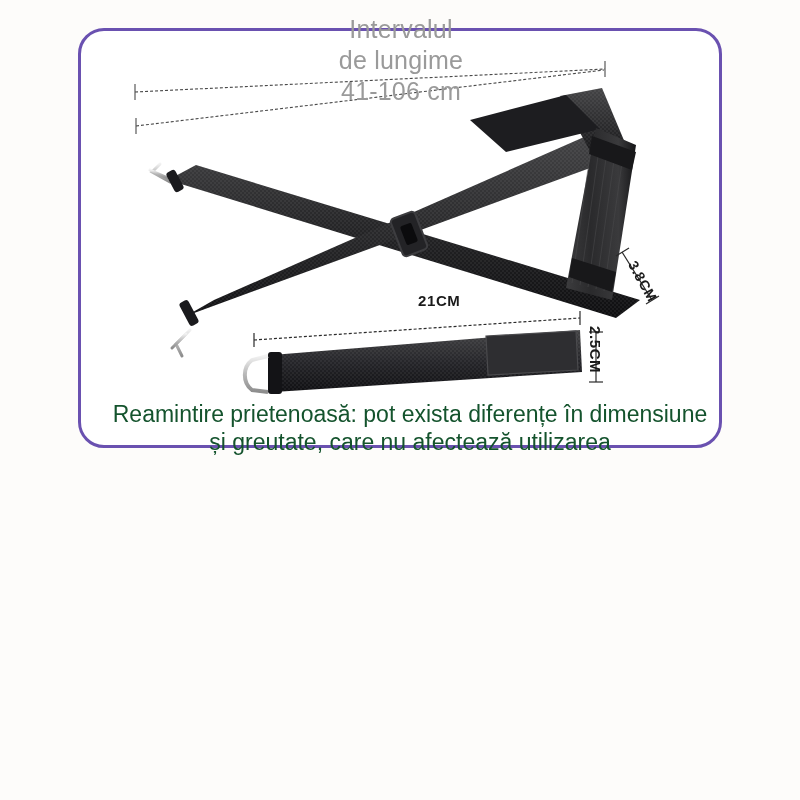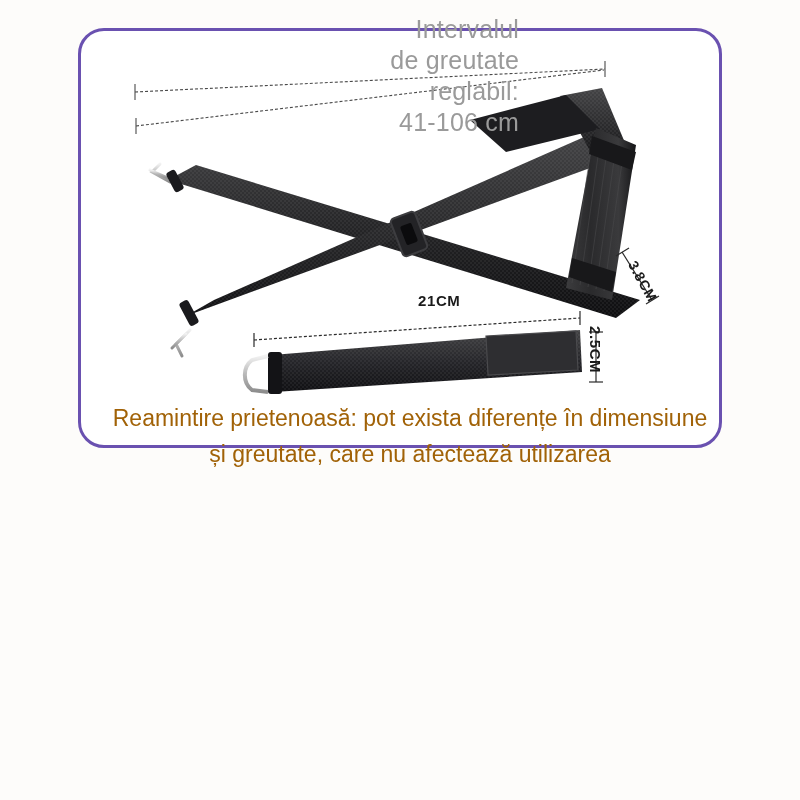--- a/index.html
+++ b/index.html
@@ -35,37 +35,37 @@
     height: 500px;
     pointer-events: none;
   }
 
   
   #length-callout {
     position: absolute;
     left: 283px;
     top: 14px;
     width: 236px;
-    text-align: right;
+    text-align: center;
     color: #9a9a9a;
     font-size: 25px;
     line-height: 31px;
     letter-spacing: 0.2px;
   }
 
   
   #reminder {
     position: absolute;
     left: 110px;
     top: 400px;
     width: 600px;
     text-align: center;
-    color: #a16207;
+    color: #14532d;
     font-size: 23px;
-    line-height: 36px;
+    line-height: 28px;
   }
 
   
   .dim-label {
     position: absolute;
     color: #1b1b1b;
     font-weight: bold;
     font-size: 15px;
     letter-spacing: 0.6px;
     white-space: nowrap;
@@ -214,22 +214,21 @@
 
   <g stroke="#2a2a2a" stroke-width="1.2">
     <line x1="622" y1="252" x2="652" y2="300"></line>
     <line x1="616" y1="256" x2="629" y2="248"></line>
     <line x1="646" y1="304" x2="659" y2="296"></line>
   </g>
 </svg>
 
 <div id="length-callout">
   <div>Intervalul</div>
-  <div>de greutate</div>
-  <div>reglabil:</div>
+  <div>de lungime</div>
   <div>41-106 cm</div>
 </div>
 
 <div class="dim-label" id="dim-21cm">21CM</div>
 <div class="dim-label" id="dim-25cm">2.5CM</div>
 <div class="dim-label" id="dim-38cm">3.8CM</div>
 
 <div id="reminder">Reamintire prietenoasă: pot exista diferențe în dimensiune și greutate, care nu afectează utilizarea</div>
 
 <div id="spec-table">

